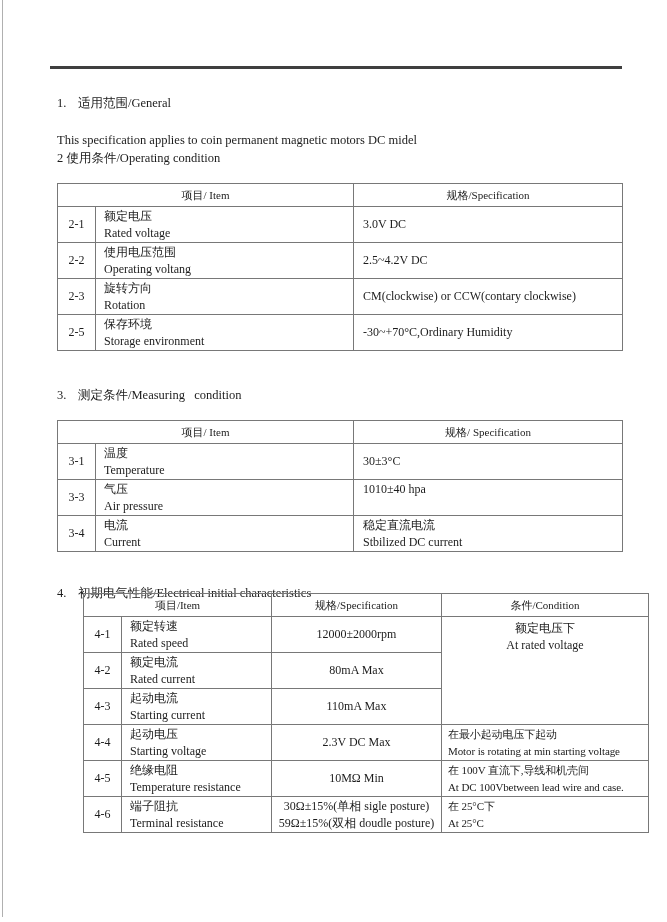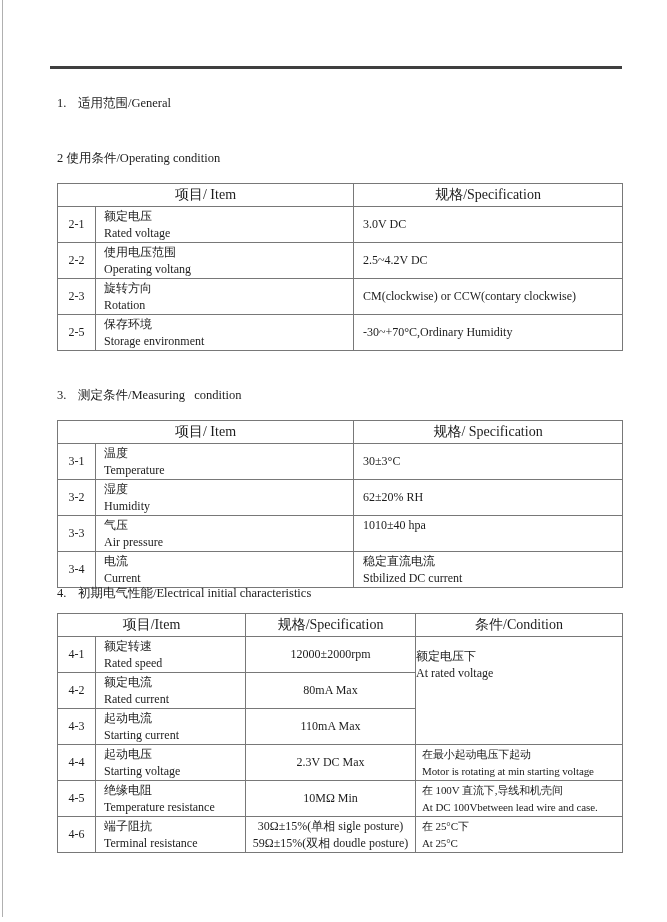--- a/index.html
+++ b/index.html
@@ -10,31 +10,31 @@
   }
   .left-edge { position:absolute; left:2px; top:0; width:1px; height:917px; background:#b0b0b0; }
   .top-rule { position:absolute; left:50px; top:66px; width:572px; height:3px; background:#3f3f3f; }
 
   .txt { position:absolute; left:57px; font-size:12.5px; line-height:15px; white-space:pre-wrap; }
   .heading { display:flex; }
   .heading .hnum { width:21px; flex:0 0 21px; }
 
   table { position:absolute; left:57px; border-collapse:collapse; table-layout:fixed; font-size:12px; }
   td, th { border:1px solid #787878; padding:0; overflow:hidden; }
-  th { font-weight:normal; height:22px; text-align:center; font-size:14px; }
+  th { font-weight:normal; height:22px; text-align:center; font-size:11px; }
   tr.datarow { height:36px; }
   td.num { text-align:center; vertical-align:middle; }
   td.item { text-align:left; vertical-align:middle; padding-left:8px; }
   td.item .ln { line-height:17px; }
   td.spec { text-align:left; vertical-align:middle; padding-left:9px; }
   td.spec .ln { line-height:17px; }
   td.specc { text-align:center; vertical-align:middle; }
   td.specc .ln { line-height:17px; }
   td.vtop { vertical-align:top; padding-top:2px; }
-  td.cond-merged { vertical-align:top; text-align:left; padding-top:11px; }
+  td.cond-merged { vertical-align:top; text-align:center; padding-top:3px; }
   td.cond-merged .ln { line-height:17px; }
   td.cond { text-align:left; vertical-align:middle; padding-left:6px; }
   td.cond .ln { line-height:17px; font-size:11px; white-space:nowrap; letter-spacing:-0.1px; }
   .t2 col.c-num, .t3 col.c-num, .t4 col.c-num { width:38px; }
   .t2 col.c-item, .t3 col.c-item { width:258px; }
   .t2 col.c-spec, .t3 col.c-spec { width:269px; }
   .t4 col.c-item { width:150px; }
   .t4 col.c-spec { width:170px; }
   .t4 col.c-cond { width:207px; }
 </style>
@@ -42,20 +42,21 @@
 <body>
 
 <div class="page">
   <div class="left-edge"></div>
   <div class="top-rule"></div>
 
   <div class="txt heading" style="top:96px;">
     <span class="hnum">1.</span>
     <span>适用范围/General</span>
   </div>
+  <div class="txt" style="top:133px;">This specification applies to coin permanent magnetic motors DC midel</div>
   <div class="txt" style="top:151px;">2 使用条件/Operating condition</div>
 
   <table class="t2" style="top:183px; width:565px;">
     <colgroup>
         <col class="c-num">
         <col class="c-item">
         <col class="c-spec">
       </colgroup>
     <tbody>
         <tr>
@@ -115,28 +116,20 @@
     </tr>
     <tr class="datarow">
       <td class="num">3-1</td>
       <td class="item">
         <div class="ln">温度</div>
         <div class="ln">Temperature</div>
       </td>
       <td class="spec">30±3°C</td>
     </tr>
     <tr class="datarow">
-      <td class="num">3-2</td>
-      <td class="item">
-        <div class="ln">湿度</div>
-        <div class="ln">Humidity</div>
-      </td>
-      <td class="spec">62±20% RH</td>
-    </tr>
-    <tr class="datarow">
       <td class="num">3-3</td>
       <td class="item">
         <div class="ln">气压</div>
         <div class="ln">Air pressure</div>
       </td>
       <td class="spec vtop">1010±40 hpa</td>
     </tr>
     <tr class="datarow">
       <td class="num">3-4</td>
       <td class="item">
@@ -149,21 +142,21 @@
       </td>
     </tr>
   </tbody>
     </table>
 
   <div class="txt heading" style="top:586px;">
     <span class="hnum">4.</span>
     <span>初期电气性能/Electrical initial characteristics</span>
   </div>
 
-  <table class="t4" style="top:613px; width:565px;">
+  <table class="t4" style="top:593px; width:565px;margin-left:26px;">
     <colgroup>
         <col class="c-num">
         <col class="c-item">
         <col class="c-spec">
         <col class="c-cond">
       </colgroup>
     <tbody>
         <tr>
       <th colspan="2">项目/Item</th>
       <th>规格/Specification</th>

